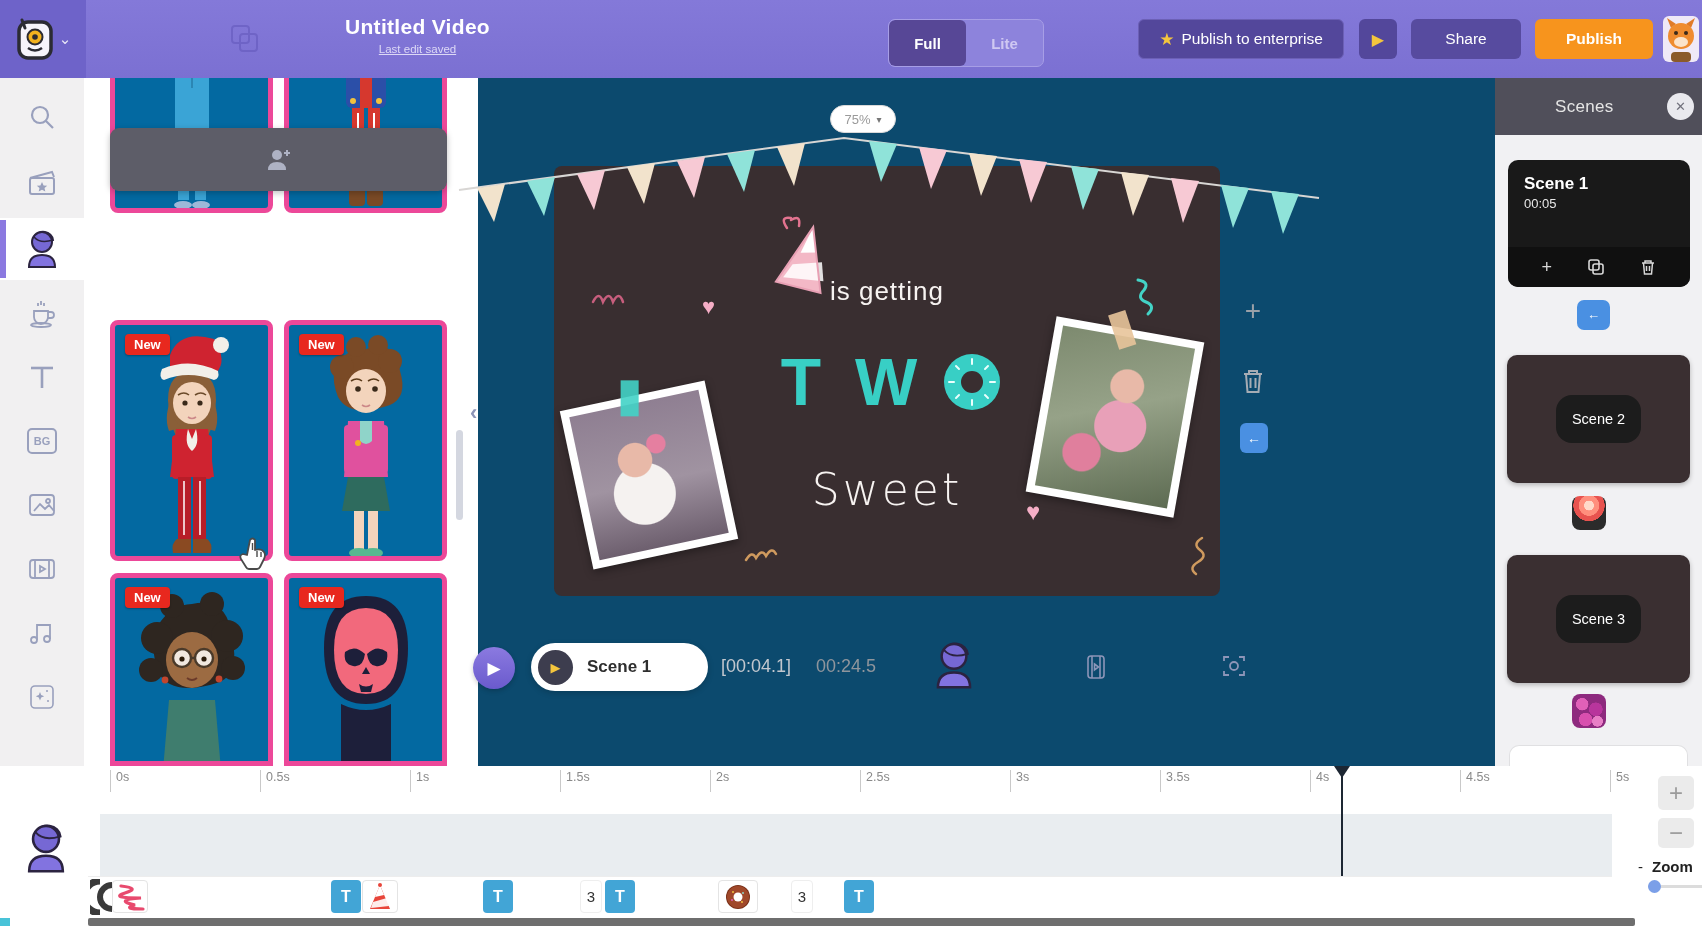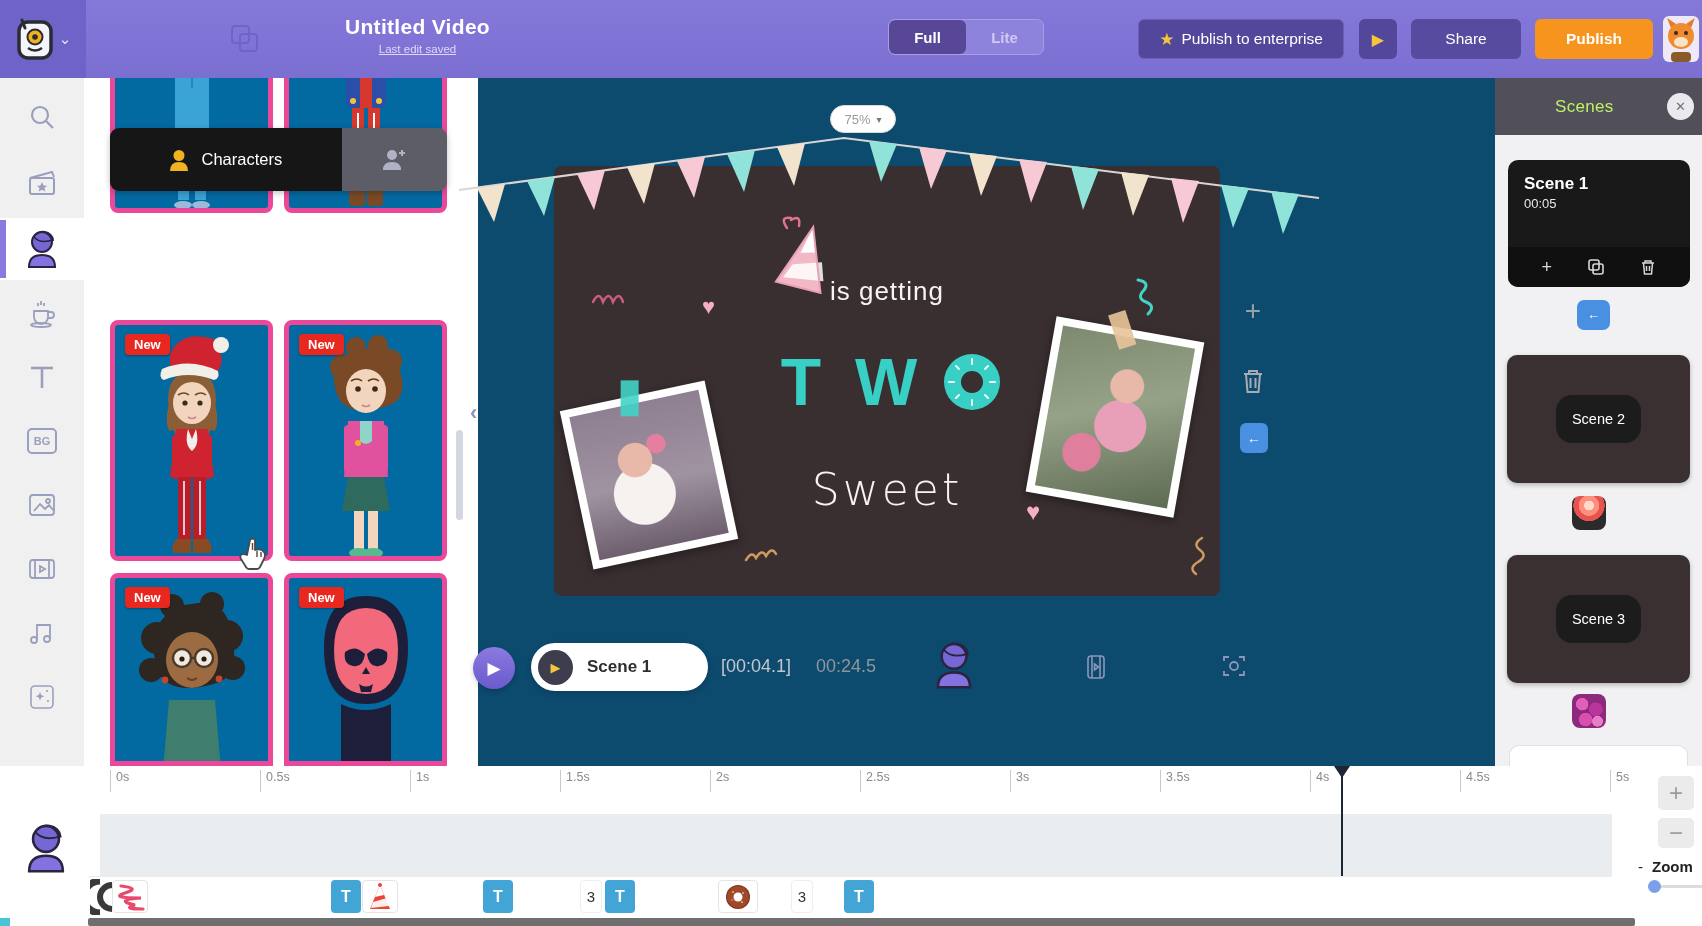--- a/index.html
+++ b/index.html
@@ -12,21 +12,21 @@
   #header { position:absolute; left:0; top:0; width:1702px; height:78px;
             background:linear-gradient(180deg,#8479d9,#7b70d2); z-index:40; }
   #logo-block { position:absolute; left:0; top:0; width:86px; height:78px;
                 background:#6e63c9; display:flex; align-items:center; justify-content:center; gap:4px; }
   #logo-chevron { color:#fff; font-size:15px; opacity:.85; }
   #copy-icon { position:absolute; left:228px; top:22px; width:34px; height:34px; opacity:.45; }
   #title-wrap { position:absolute; left:345px; top:15px; text-align:center; color:#fff; }
   #doc-title { font-size:21px; font-weight:bold; letter-spacing:.3px; }
   #save-status { font-size:11.5px; color:#ddd9f6;
                  text-decoration:underline; margin-top:4px; }
-  #mode-toggle { position:absolute; left:888px; top:19px; width:156px; height:36px;
+  #mode-toggle { position:absolute; left:888px; top:19px; width:156px; height:48px;
                  background:#8d83dc; border:1px solid #a79ee6; border-radius:7px;
                  display:flex; overflow:hidden; }
   .mode-seg { flex:1; display:flex; align-items:center; justify-content:center;
               font-size:15px; font-weight:bold; color:#cfc8f2; cursor:pointer; }
   .mode-seg.sel { background:#574796; color:#fff; border-radius:6px; }
   .hbtn { position:absolute; top:19px; height:40px; border-radius:6px; display:flex;
           align-items:center; justify-content:center; color:#fff; font-size:15.5px; cursor:pointer; }
   #upgrade-btn { left:1138px; width:206px; background:#53479b; border:1px solid #6c60b6; gap:7px; }
   #upgrade-star { color:#f4c63d; font-size:17px; }
   #header-play-btn { left:1359px; width:38px; background:#53479b; }
@@ -133,21 +133,21 @@
   #time-total { position:absolute; left:816px; top:656px; font-size:18px; color:#8f959c; }
   #playbar-character { position:absolute; left:933px; top:640px; cursor:pointer; }
   #playbar-video { position:absolute; left:1083px; top:654px; cursor:pointer; }
   #playbar-focus { position:absolute; left:1222px; top:654px; cursor:pointer; }
 
   
   #scenes-panel { position:absolute; left:1495px; top:78px; width:207px; height:688px;
                   background:#f1f1f3; }
   #scenes-header { position:absolute; left:0; top:0; width:207px; height:57px;
                    background:#504f5a; display:flex; align-items:center; }
-  #scenes-title { color:#bef264; font-size:17px; margin-left:60px; letter-spacing:.3px; }
+  #scenes-title { color:#e5e5e5; font-size:17px; margin-left:60px; letter-spacing:.3px; }
   #scenes-close { position:absolute; right:8px; top:15px; width:27px; height:27px;
                   border-radius:50%; background:#e9e9ee; color:#70707c; font-size:13px;
                   display:flex; align-items:center; justify-content:center; cursor:pointer; }
   #scene1-card { position:absolute; left:13px; top:82px; width:182px; height:127px;
                  background:#191919; border-radius:10px; cursor:pointer; overflow:hidden; }
   #scene1-label { color:#fff; font-size:17px; font-weight:bold; margin:14px 0 2px 16px; }
   #scene1-time { color:#e8e8e8; font-size:13px; margin-left:16px; }
   #scene1-toolbar { position:absolute; left:0; bottom:0; width:100%; height:40px;
                     background:#101010; display:flex; align-items:center;
                     justify-content:space-around; padding:0 16px; }
@@ -364,27 +364,20 @@
         <rect x="36" y="45" width="12" height="80" fill="#d6382e"></rect>
         <rect x="52" y="45" width="12" height="80" fill="#d6382e"></rect>
         <line x1="42" y1="50" x2="42" y2="120" stroke="#fff" stroke-width="2"></line>
         <line x1="58" y1="50" x2="58" y2="120" stroke="#fff" stroke-width="2"></line>
         <rect x="33" y="125" width="16" height="18" rx="4" fill="#7a4a26"></rect>
         <rect x="51" y="125" width="16" height="18" rx="4" fill="#7a4a26"></rect>
       </svg>
     </div>
 
     <div id="char-tabs">
-      <div id="tab-characters">
-        <svg width="20" height="22" viewBox="0 0 20 22">
-          <circle cx="10" cy="6.5" r="5.5" fill="#f2b21f"></circle>
-          <path d="M1 22 q0 -9 9 -9 q9 0 9 9 z" fill="#f2b21f"></path>
-        </svg>
-        <span>Characters</span>
-      </div>
       <div id="tab-add-character">
         <svg width="26" height="24" viewBox="0 0 26 24">
           <circle cx="11" cy="7" r="5" fill="#aeb2c4"></circle>
           <path d="M2 22 q0 -8 9 -8 q9 0 9 8 z" fill="#aeb2c4"></path>
           <line x1="21" y1="2" x2="21" y2="8" stroke="#aeb2c4" stroke-width="2"></line>
           <line x1="18" y1="5" x2="24" y2="5" stroke="#aeb2c4" stroke-width="2"></line>
         </svg>
       </div>
     </div>
 

